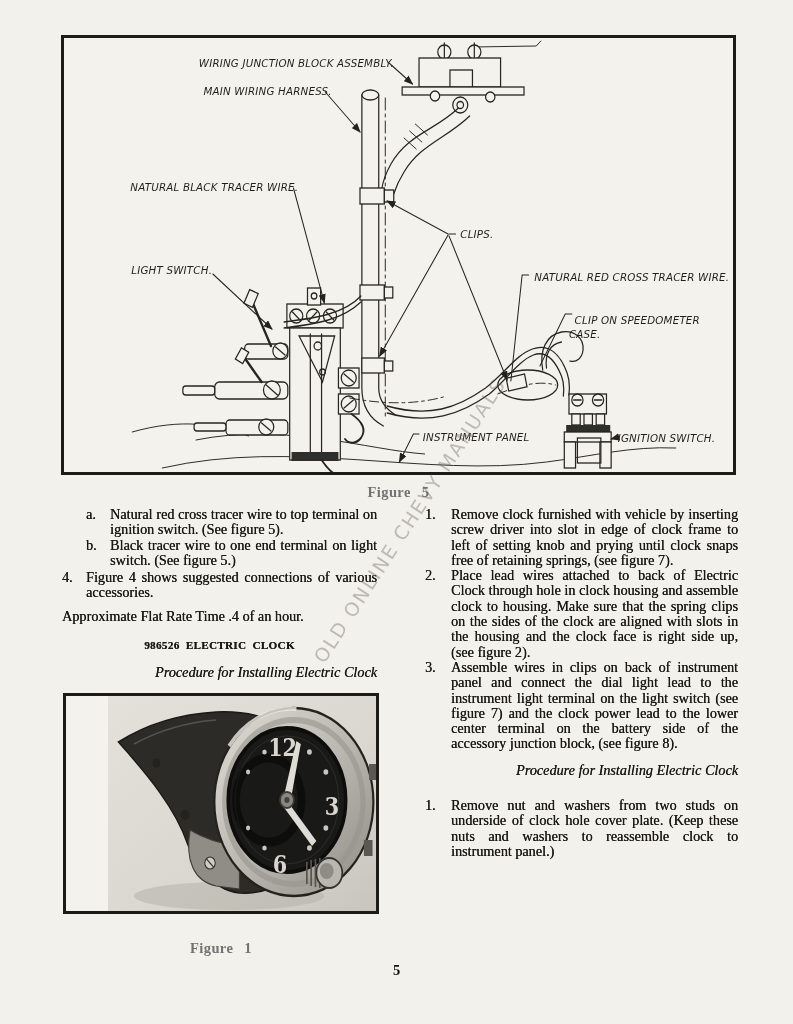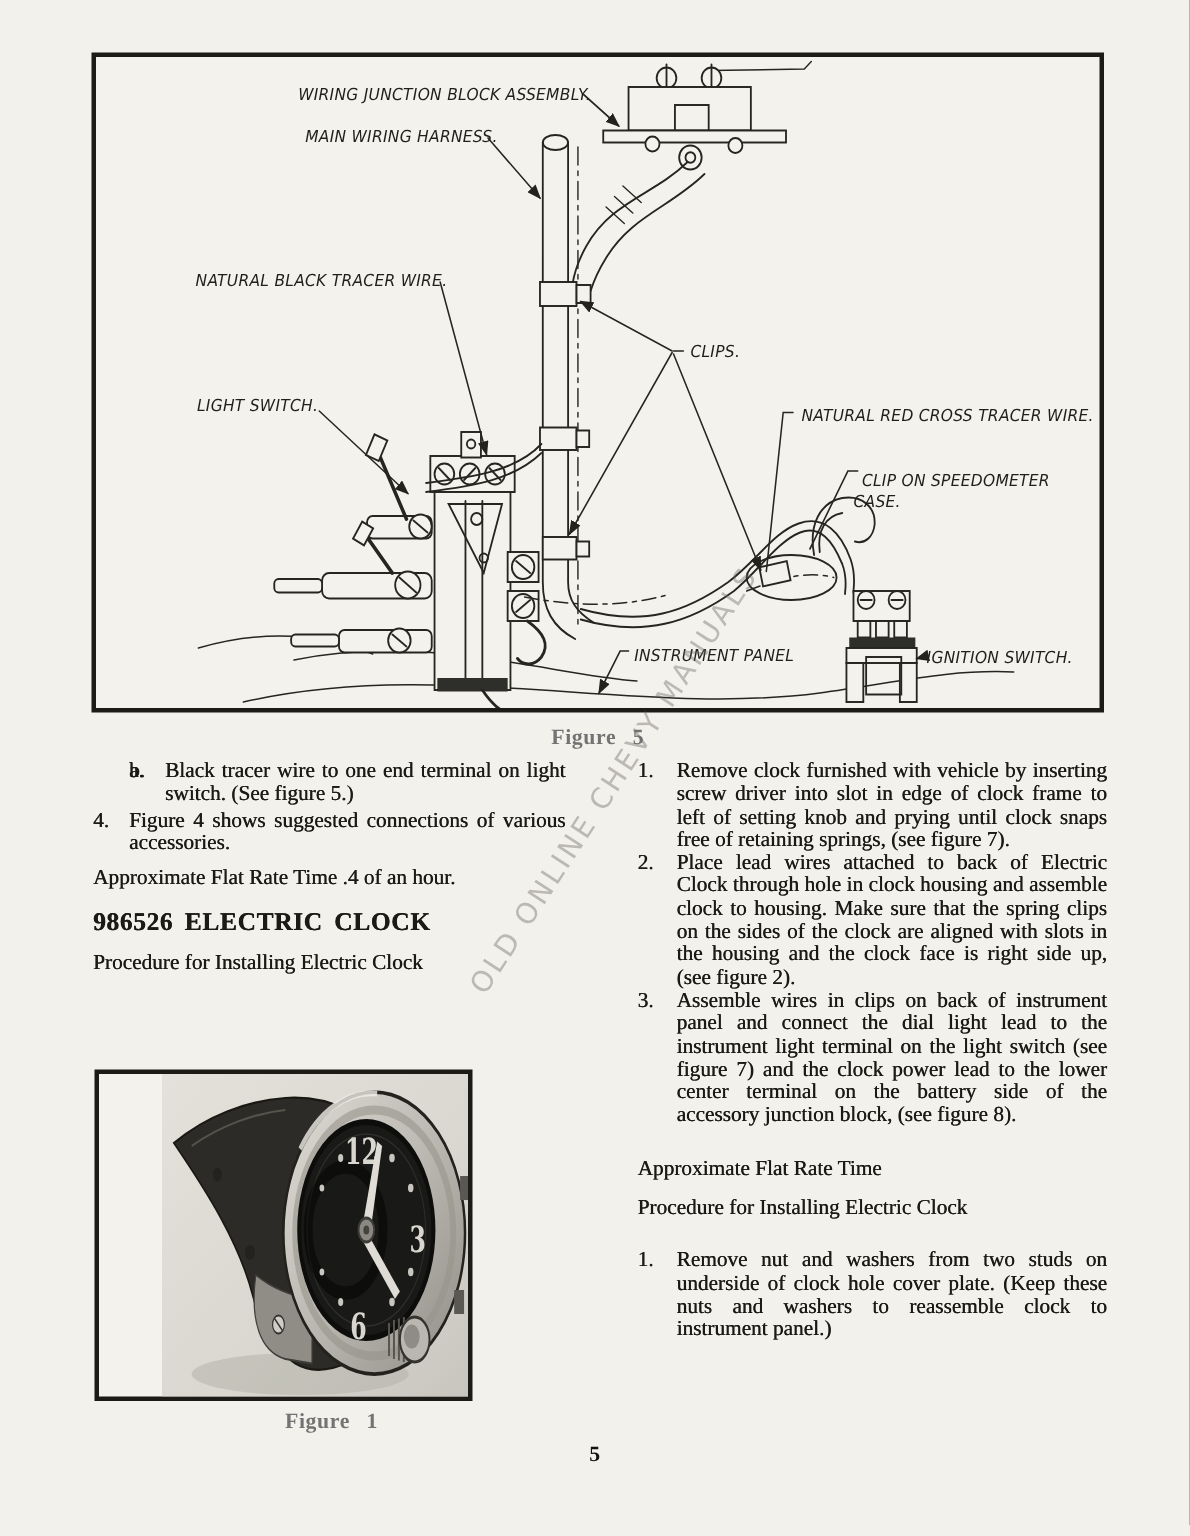--- a/index.html
+++ b/index.html
@@ -4,21 +4,21 @@
 <style>
   html,body{margin:0;padding:0;background:#888;}
   .page{
     position:relative; width:793px; height:1024px; margin:0 auto;
     background:#f3f1eb; overflow:hidden;
     font-family:"Liberation Serif", serif; color:#1b1a14;
   }
   
   .figbox{position:absolute; border:3px solid #1c1b15; background:#f4f2ec; box-sizing:border-box;padding-left:42px;}
   #fig5-box{left:61px; top:35px; width:675px; height:440px;}
-  #fig6-box{left:63px; top:713px; width:252px; height:221px;}
+  #fig6-box{left:63px; top:693px; width:316px; height:221px;}
   .figbox svg{display:block; width:100%; height:100%;}
   .caption{
     position:absolute; text-align:center; font-weight:bold; font-size:14.5px;
     letter-spacing:.4px; word-spacing:7px; color:#737373;
   }
   #fig5-caption{left:61px; top:484px; width:675px;}
   #fig6-caption{left:63px; top:940px; width:316px;}
   
   .col{position:absolute; font-size:14.2px; line-height:15.3px;
        text-shadow:.25px 0 0 currentColor;}
@@ -26,22 +26,22 @@
   #col-right{left:425px; top:507px; width:313px;}
   .li{position:relative; text-align:justify; hyphens:auto;}
   .li .num{position:absolute; top:0; text-align:left;}
   .sub{padding-left:48px;} .sub .num{left:24px;}
   .top{padding-left:24px;} .top .num{left:0;}
   .step{padding-left:26px; text-align:justify; hyphens:auto; position:relative;}
   .step .num{position:absolute; left:0; top:0;}
   .mt8{margin-top:8px;} .mt12{margin-top:12px;} .mt14{margin-top:14px;}
   .mt20{margin-top:20px;} .mt11{margin-top:11px;} .mt2{margin-top:2px;}
   .flat{text-align:left;}
-  .heading{font-weight:bold; font-size:17px; letter-spacing:.4px; word-spacing:3px;}
-  .proc{text-align:left;}
+  .heading{text-align:center; font-weight:bold; font-size:11px; letter-spacing:.4px; word-spacing:3px;}
+  .proc{text-align:right;font-style:italic;}
   
   #page-number{position:absolute; left:0; top:962px; width:793px; text-align:center;
     font-size:14.5px; font-weight:bold; color:#14130d;}
   #watermark{
     position:absolute; left:250px; top:524px; width:300px; text-align:center;
     font-family:"DejaVu Sans", sans-serif; font-size:19px; letter-spacing:2px;
     color:rgba(104,102,98,.40); transform:rotate(-57deg); pointer-events:none; z-index:9;
     white-space:nowrap;
   }
   
@@ -210,20 +210,21 @@
         <text class="dlab" x="546" y="404">IGNITION SWITCH.</text>
       </g>
     </svg>
   </div>
 
   <div class="caption" id="fig5-caption">Figure 5</div>
 
   <div class="col" id="col-left">
     <div class="li sub">
       <span class="num">a.</span>
+      <div>Natural red cross tracer wire to top terminal on ignition switch.  (See figure 5).</div>
     </div>
     <div class="li sub">
       <span class="num">b.</span>
       <div>Black tracer wire to one end terminal on light switch.  (See figure 5.)</div>
     </div>
     <div class="li top mt2">
       <span class="num">4.</span>
       <div>Figure 4 shows suggested connections of various accessories.</div>
     </div>
     <div class="flat mt8">Approximate Flat Rate Time .4 of an hour.</div>
@@ -239,21 +240,20 @@
       <div>Remove clock furnished with vehicle by inserting screw driver into slot in edge of clock frame to left of setting knob and prying until clock snaps free of retaining springs, (see figure 7).</div>
     </div>
     <div class="step">
       <span class="num">2.</span>
       <div>Place lead wires attached to back of Electric Clock through hole in clock housing and assemble clock to housing.  Make sure that the spring clips on the sides of the clock are aligned with slots in the housing and the clock face is right side up, (see figure 2).</div>
     </div>
     <div class="step">
       <span class="num">3.</span>
       <div>Assemble wires in clips on back of instrument panel and connect the dial light lead to the instrument light terminal on the light switch (see figure 7) and the clock power lead to the lower center terminal on the battery side of the accessory junction block, (see figure 8).</div>
     </div>
-    <div class="flat mt20">Approximate Flat Rate Time</div>
     <div class="proc mt11">
       <div>Procedure for Installing Electric Clock</div>
     </div>
     <div class="step mt20">
       <span class="num">1.</span>
       <div>Remove nut and washers from two studs on underside of clock hole cover plate.  (Keep these nuts and washers to reassemble clock to instrument panel.)</div>
     </div>
   </div>
 
   <div class="figbox" id="fig6-box">

